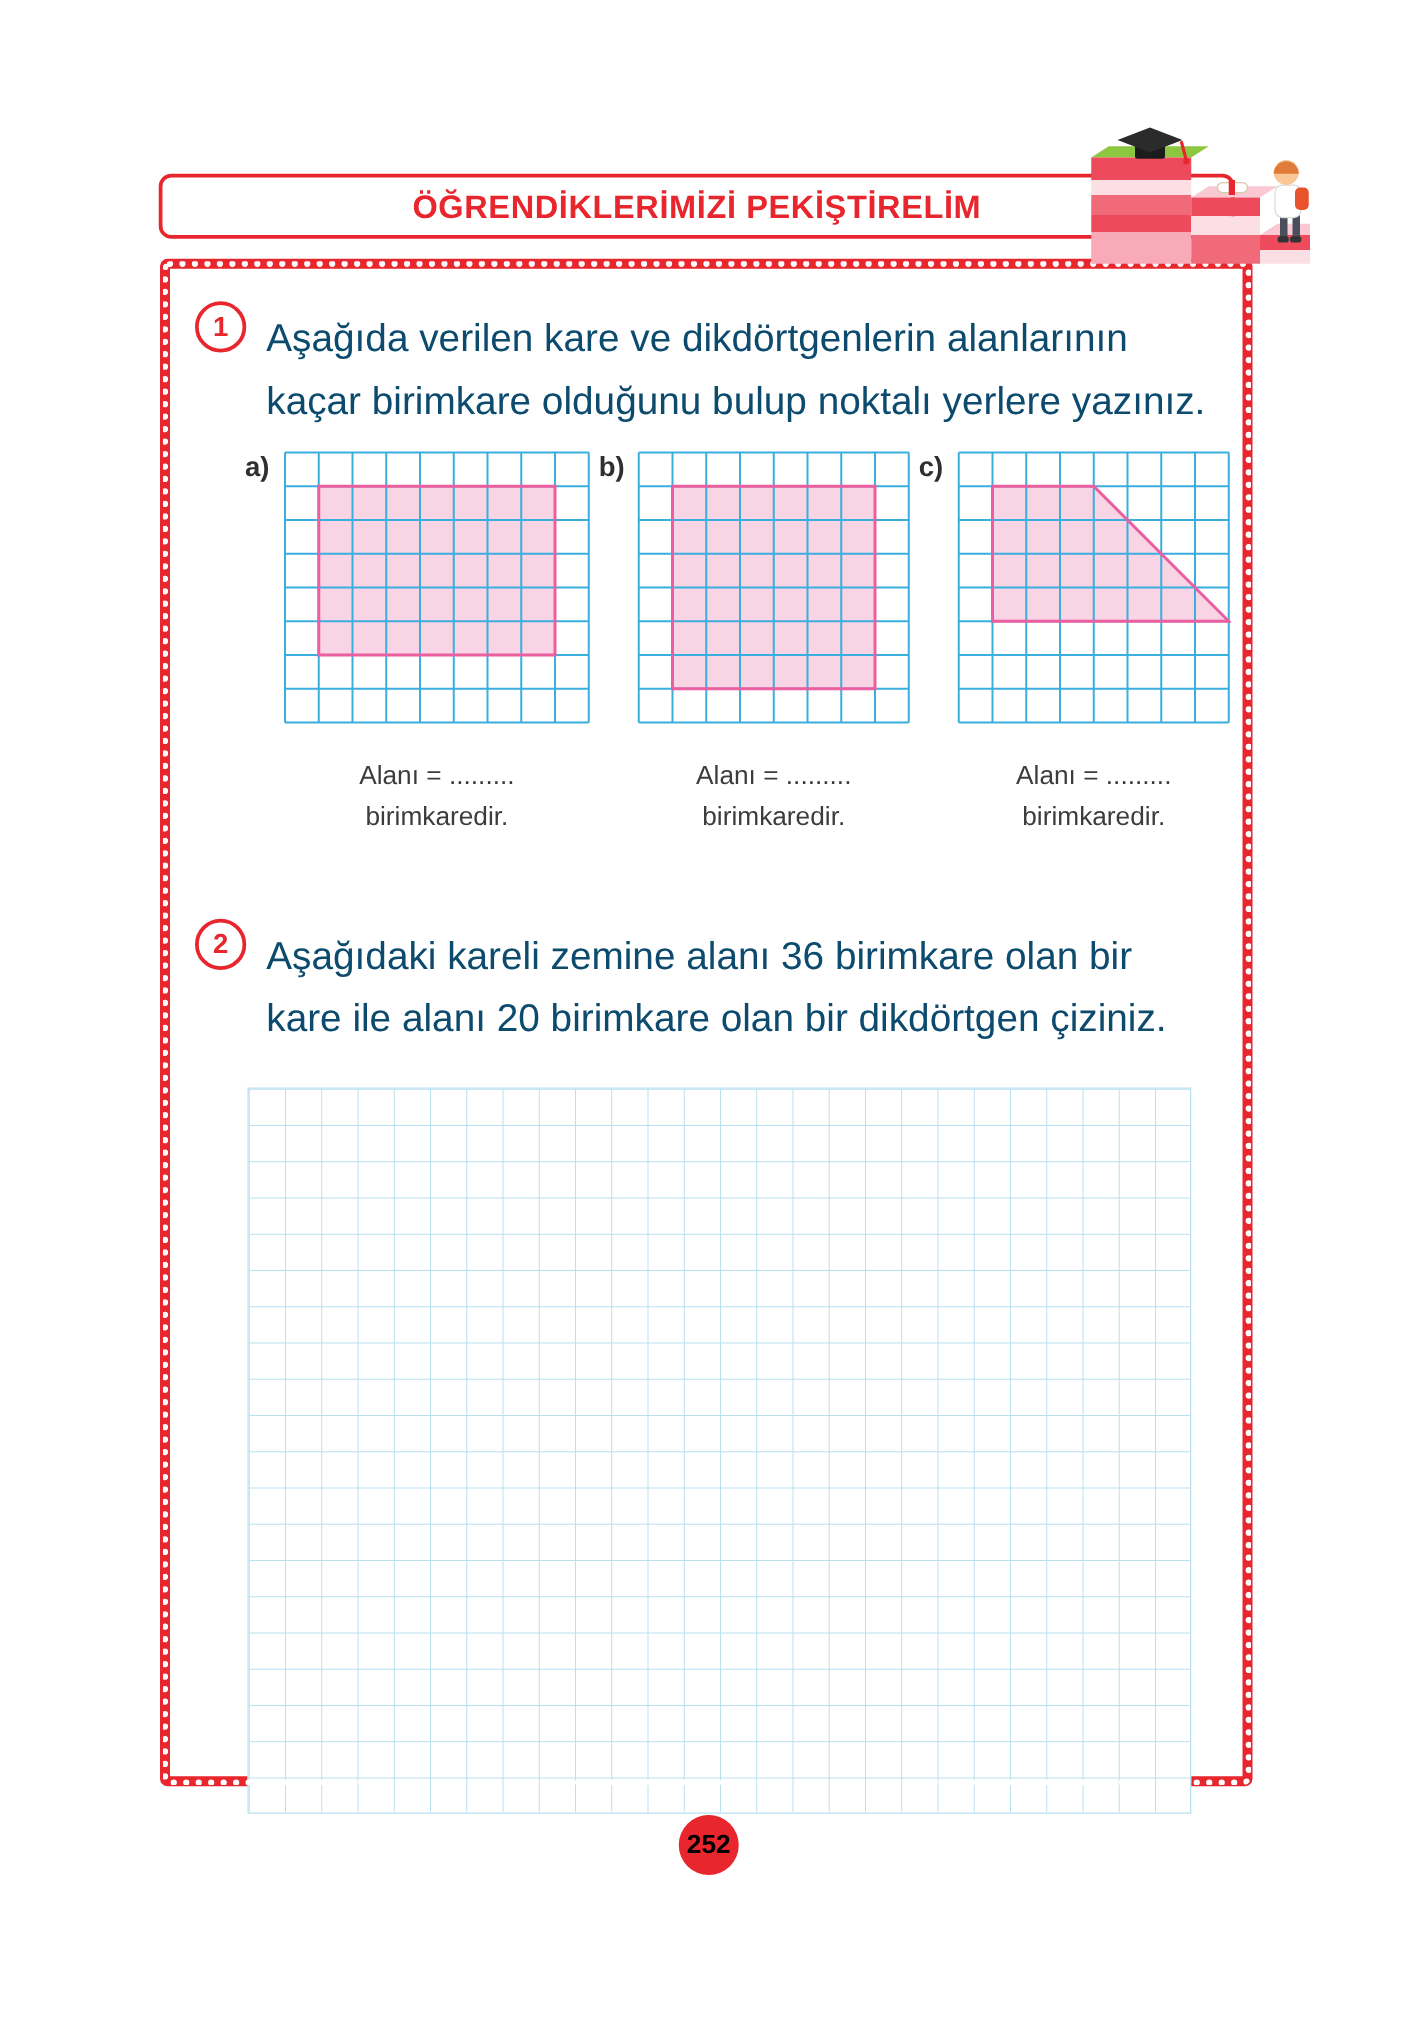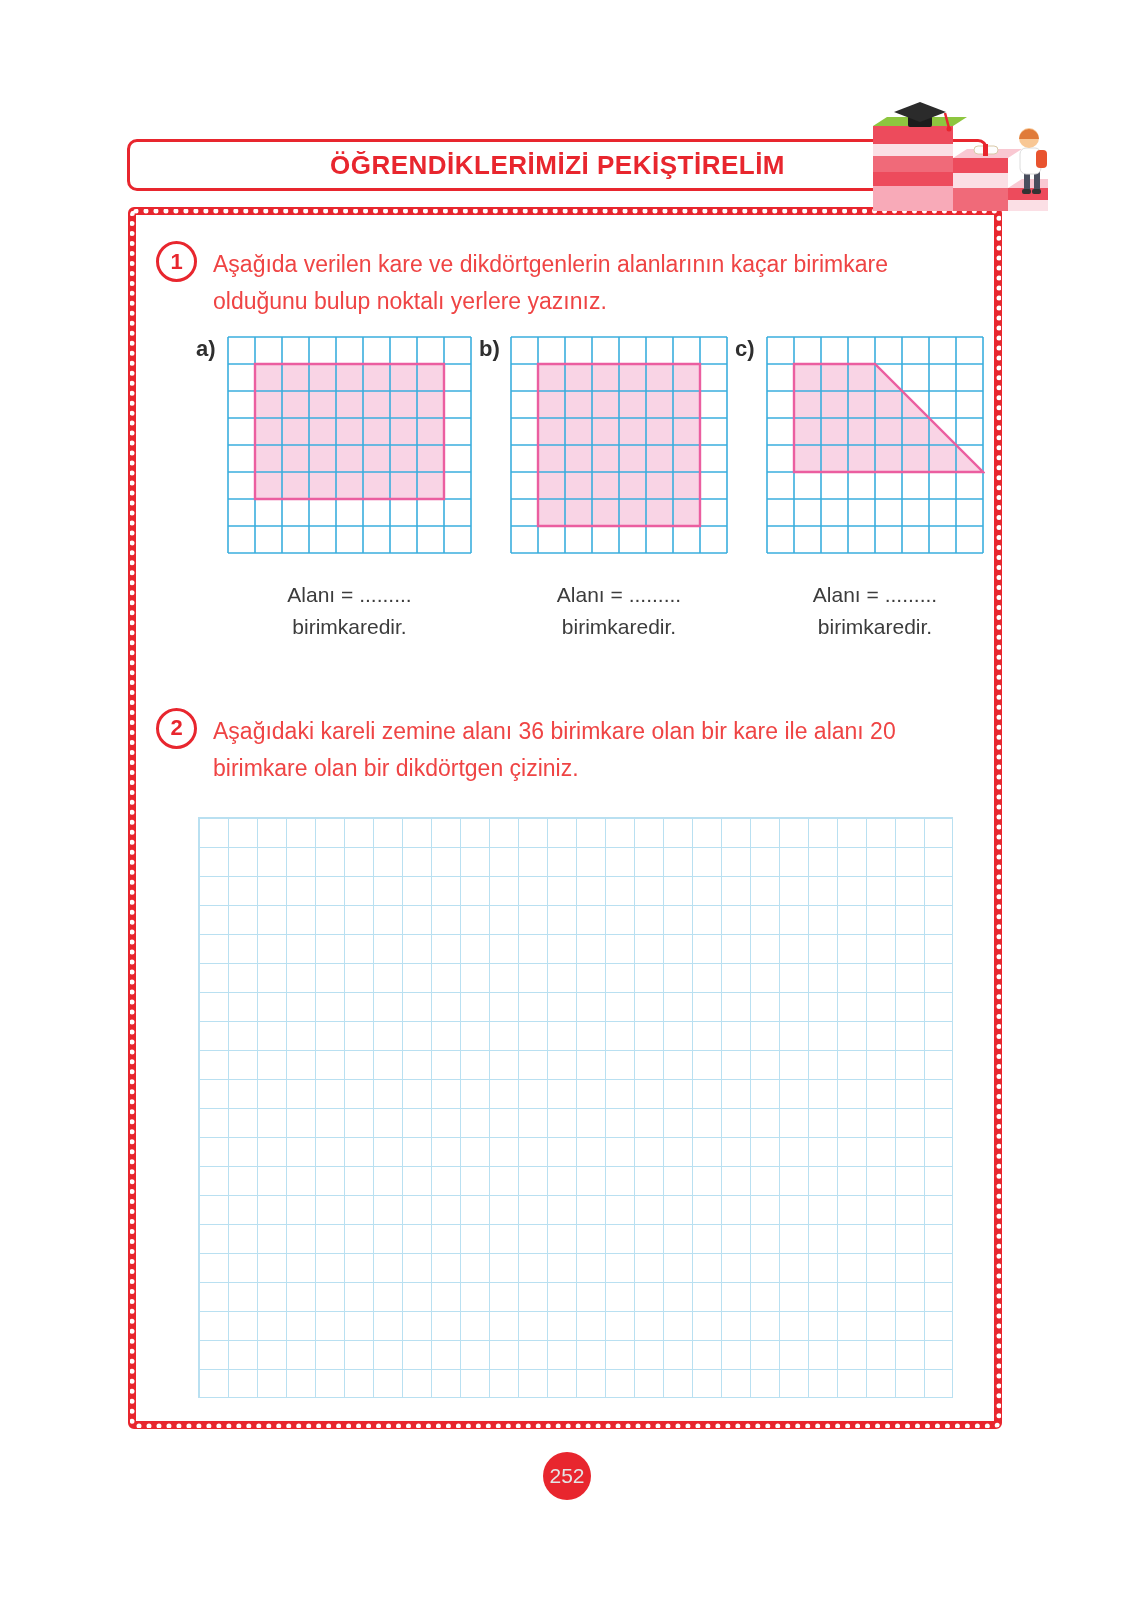--- a/index.html
+++ b/index.html
@@ -29,21 +29,21 @@
     content: ""; position: absolute; inset: -6.5px; border: 5px dotted #ffffff;
     border-radius: 6px; pointer-events: none;
   }
 
   .question { display: flex; gap: 16px; padding: 0 26px 0 20px; margin-top: 26px; }
   .qnum {
     flex: 0 0 auto; width: 41px; height: 41px; border: 3px solid var(--red);
     border-radius: 50%; display: flex; align-items: center; justify-content: center;
     color: var(--red); font-weight: bold; font-size: 22px; background: #fff;
   }
-  .qtext { font-size: 23px; line-height: 1.62; color: #ef4444; padding-top: 5px; max-width: 782px; }
+  .qtext { font-size: 31px; line-height: 1.62; color: #0c4a6e; padding-top: 5px; max-width: 782px; }
 
   
   .grids-row { display: flex; margin-top: 14px; padding-left: 60px; gap: 6px; }
   .grid-block { display: flex; }
   .grid-label { font-weight: bold; font-size: 22px; color: #2f2f2f; width: 30px; padding-top: 1px; }
   .grid-col { display: flex; flex-direction: column; align-items: center; }
   .grid-caption { margin-top: 20px; font-size: 21px; color: #3c3c3c; text-align: center; line-height: 1.55; }
 
   .q2 { margin-top: 64px; }
 
@@ -57,21 +57,21 @@
     background-size: 29px 29px;
     background-color: #fff;
   }
 
   
   .page-badge {
     position: absolute; left: 50%; top: 1452px; transform: translateX(-50%);
     width: 48px; height: 48px; border-radius: 50%; background: var(--red);
     display: flex; align-items: center; justify-content: center;
   }
-  .page-badge span { color: #e5e5e5; font-weight: normal; font-size: 21px; }
+  .page-badge span { color: #000000; font-weight: bold; font-size: 21px; }
 </style>
 </head>
 <body>
 
 <div class="page">
 
   <div class="title-box">
     <span class="title-text">ÖĞRENDİKLERİMİZİ PEKİŞTİRELİM</span>
   </div>
 

